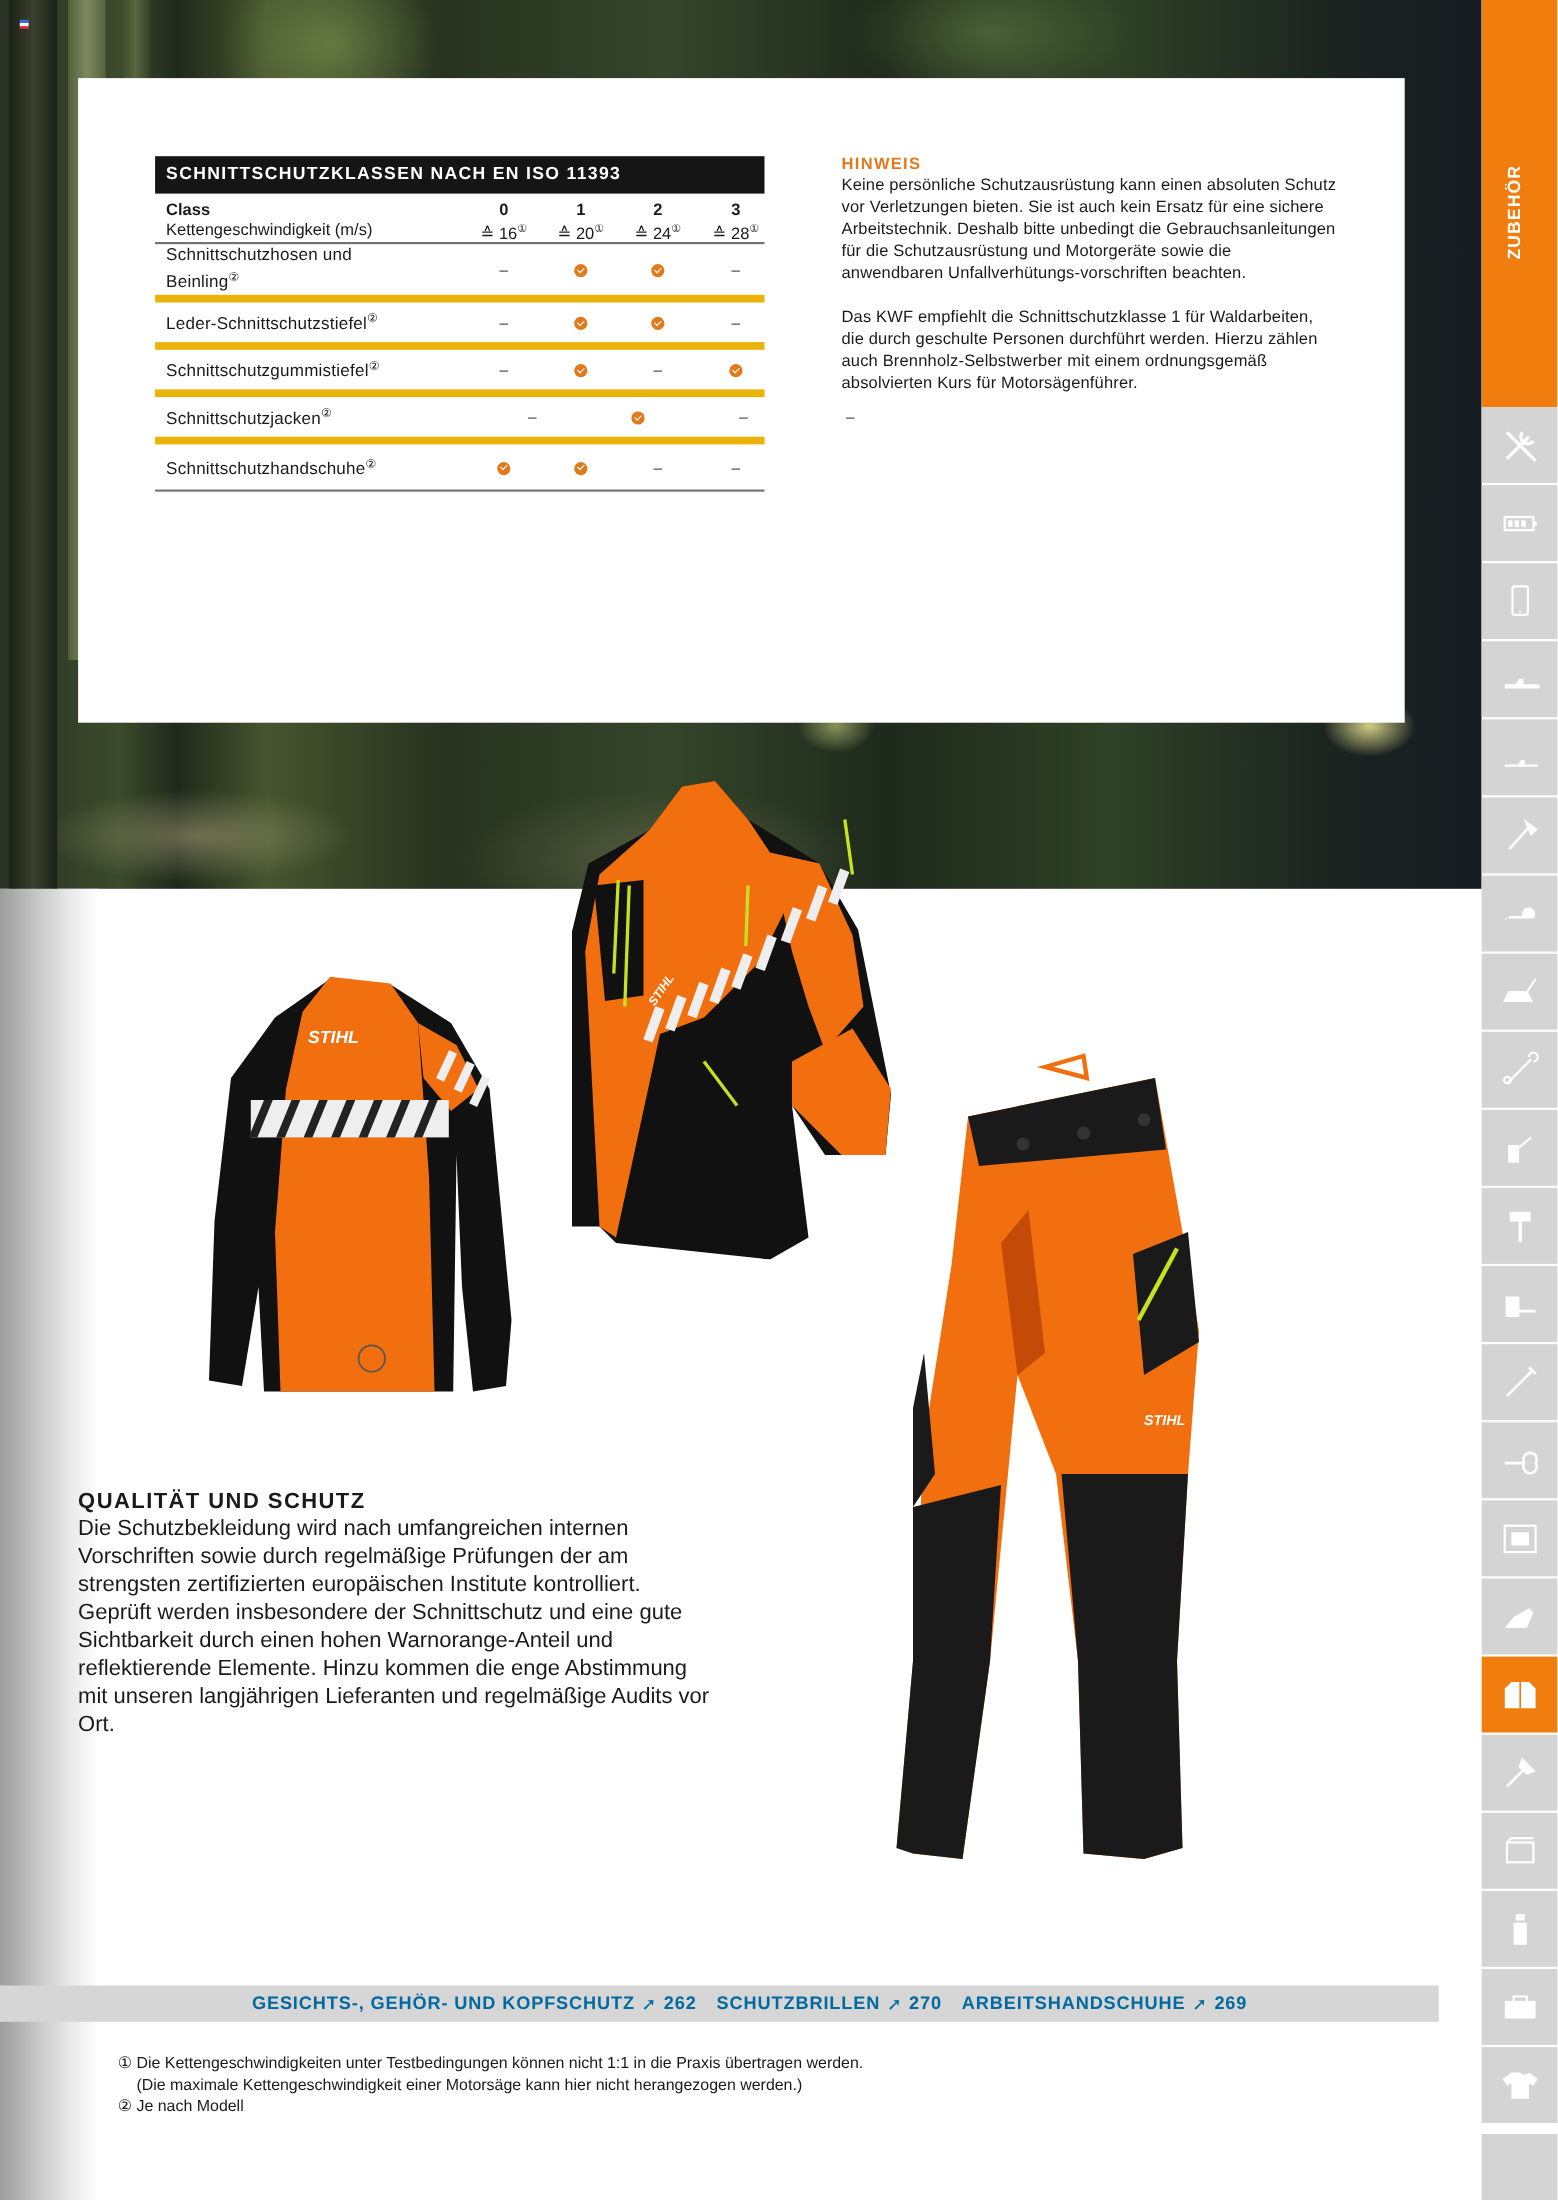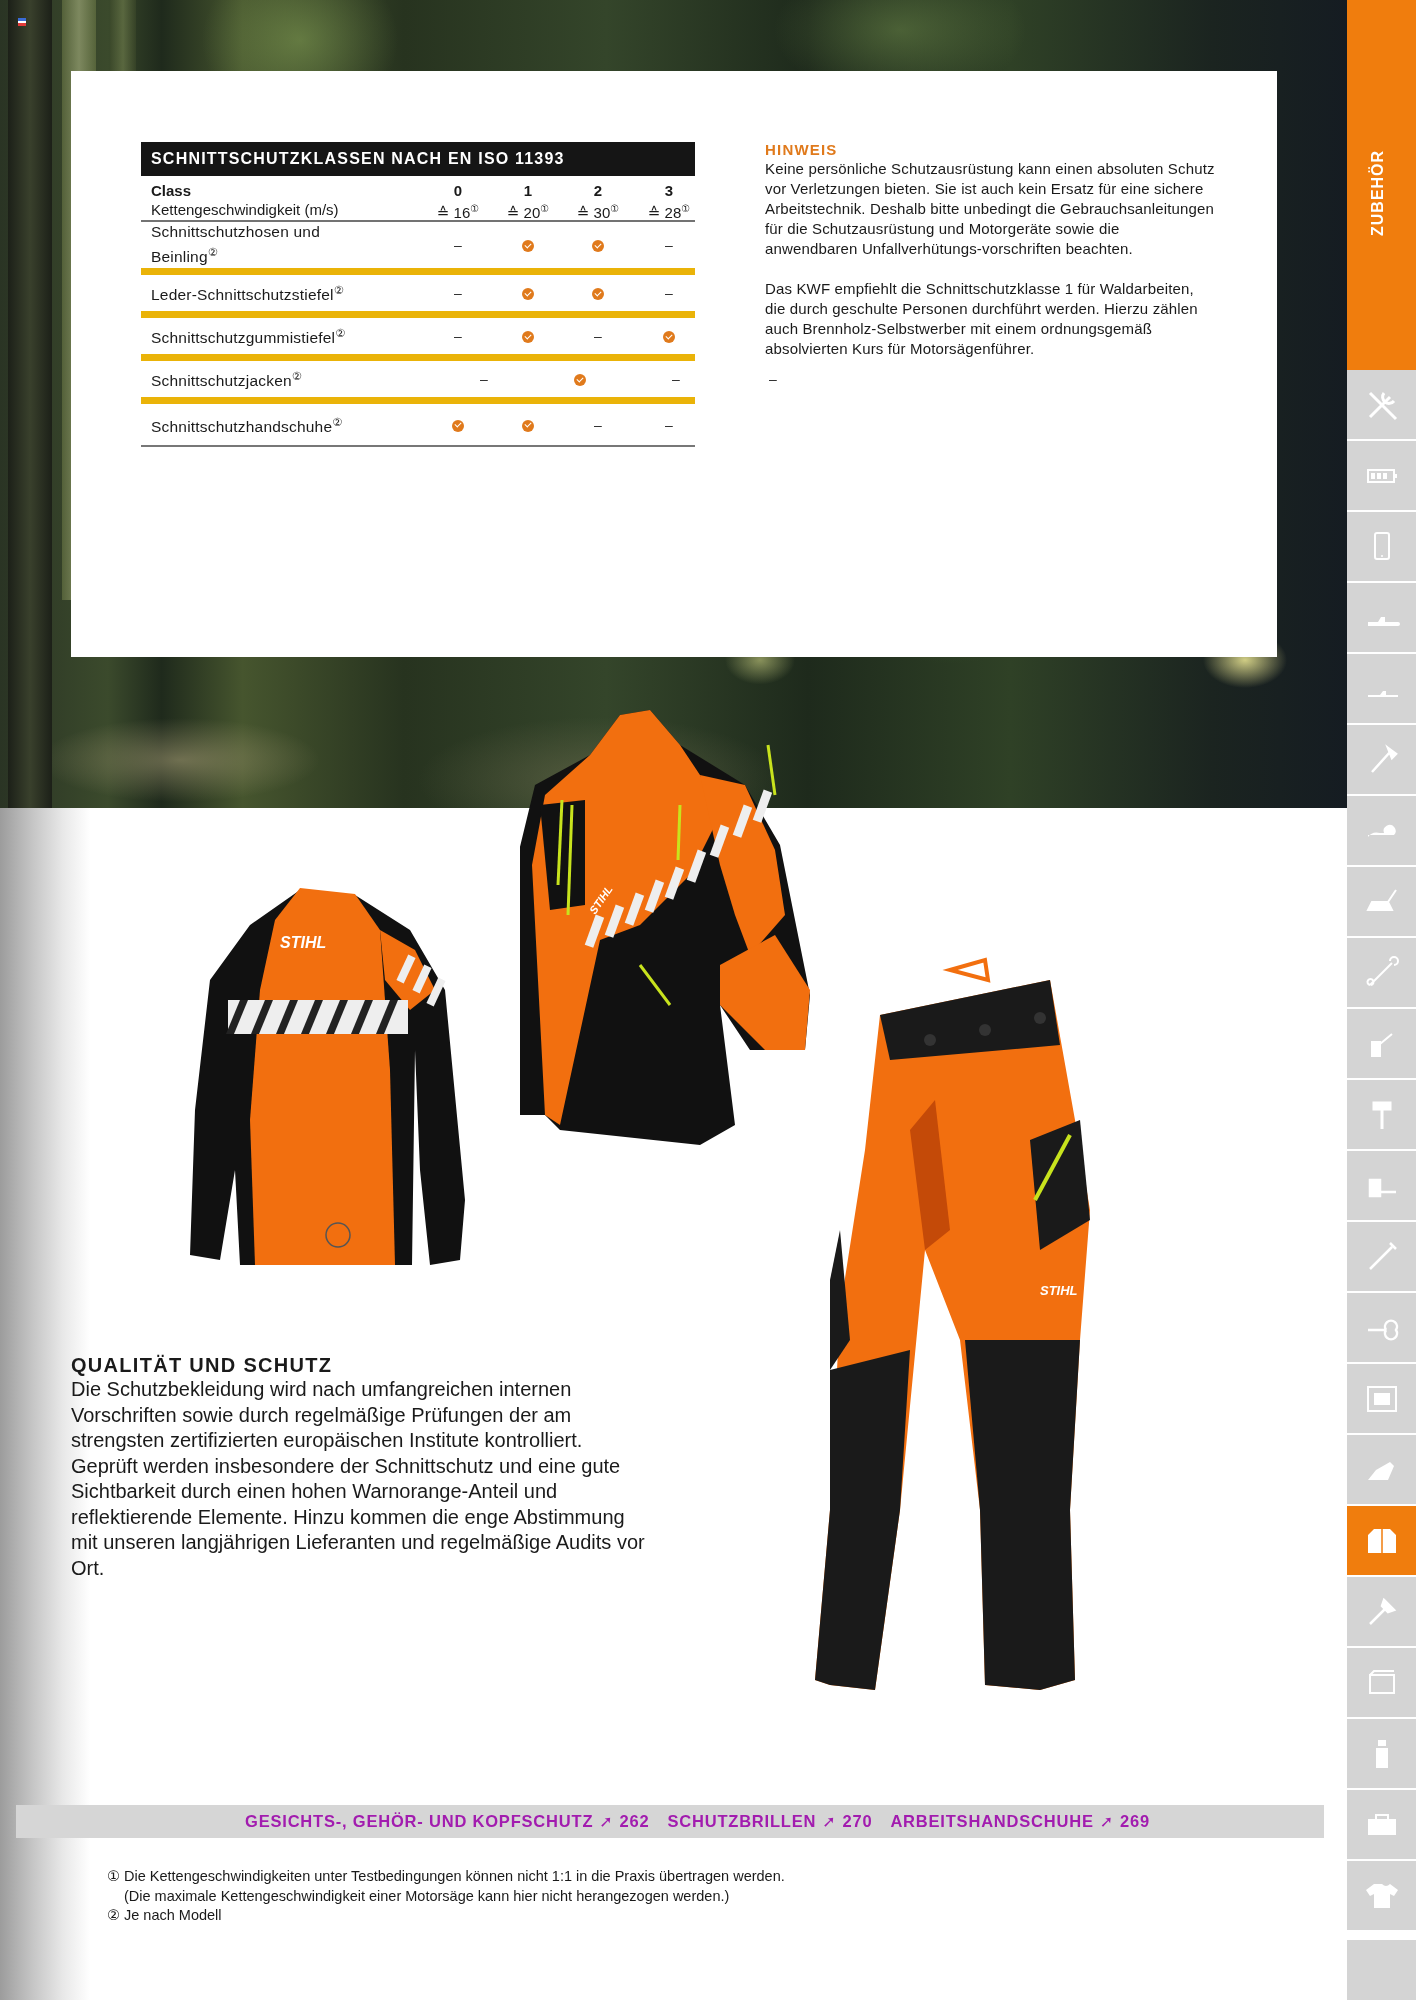--- a/index.html
+++ b/index.html
@@ -62,22 +62,22 @@
   .jacket-back { left: 180px; top: 870px; width: 290px; height: 420px; }
   .jacket-front { left: 520px; top: 705px; width: 295px; height: 440px; }
   .trousers { left: 810px; top: 950px; width: 290px; height: 740px; }
 
   
   .quality { position: absolute; left: 71px; top: 1353px; width: 580px; }
   .quality .q-title { font-weight: bold; font-size: 20px; letter-spacing: 1.3px; line-height: 24px; }
   .quality .q-body { font-size: 20px; line-height: 25.5px; }
 
   
-  .xref-bar { position: absolute; left: 16px; top: 1805px; width: 1308px; height: 33px; background: #d6d6d6;
-    display: flex; align-items: center; padding-left: 229px; gap: 18px; color: #a21caf; font-weight: bold; font-size: 16.5px; letter-spacing: .8px; }
+  .xref-bar { position: absolute; left: 0; top: 1805px; width: 1308px; height: 33px; background: #d6d6d6;
+    display: flex; align-items: center; padding-left: 229px; gap: 18px; color: #0369a1; font-weight: bold; font-size: 16.5px; letter-spacing: .8px; }
   .xref-item { display: flex; align-items: center; gap: 6px; white-space: nowrap; }
   .arrow-icon { font-size: 16px; }
 
   
   .footnotes { position: absolute; left: 107px; top: 1867px; font-size: 14.5px; line-height: 19.5px; color: #1a1a1a; }
   .footnotes .indent { padding-left: 17px; }
 
   
   .sidebar { position: absolute; left: 1347px; top: 0; width: 69px; height: 2000px; background: #ffffff; }
   .side-tab-main { position: absolute; left: 0; top: 0; width: 69px; height: 370px; background: #f07d0d; }
@@ -110,21 +110,21 @@
       <div class="col">
         <span class="num">0</span>
         <span class="spd"><span>≙ 16</span><sup>①</sup></span>
       </div>
       <div class="col">
         <span class="num">1</span>
         <span class="spd"><span>≙ 20</span><sup>①</sup></span>
       </div>
       <div class="col">
         <span class="num">2</span>
-        <span class="spd"><span>≙ 30</span><sup>①</sup></span>
+        <span class="spd"><span>≙ 24</span><sup>①</sup></span>
       </div>
       <div class="col">
         <span class="num">3</span>
         <span class="spd"><span>≙ 28</span><sup>①</sup></span>
       </div>
     </div>
     <div id="table-rows">
         <div class="row" style="height: 53px;">
           <div class="name" style="width: 190px;"><span>Schnittschutzhosen und Beinling</span><sup>②</sup></div>
           <div class="cell">–</div>

